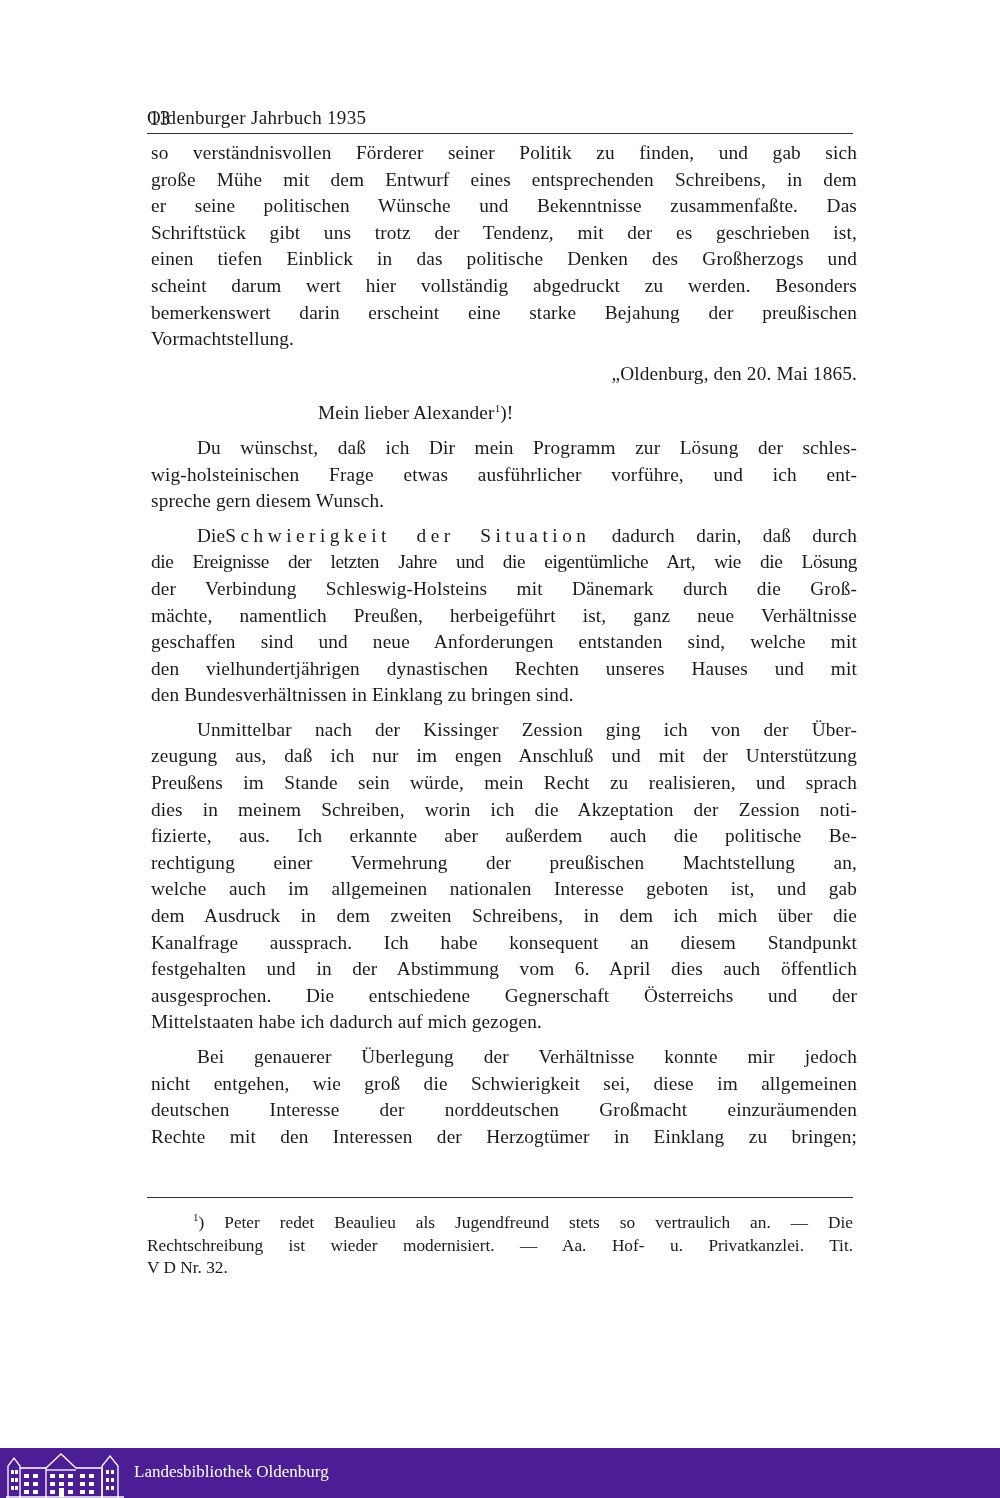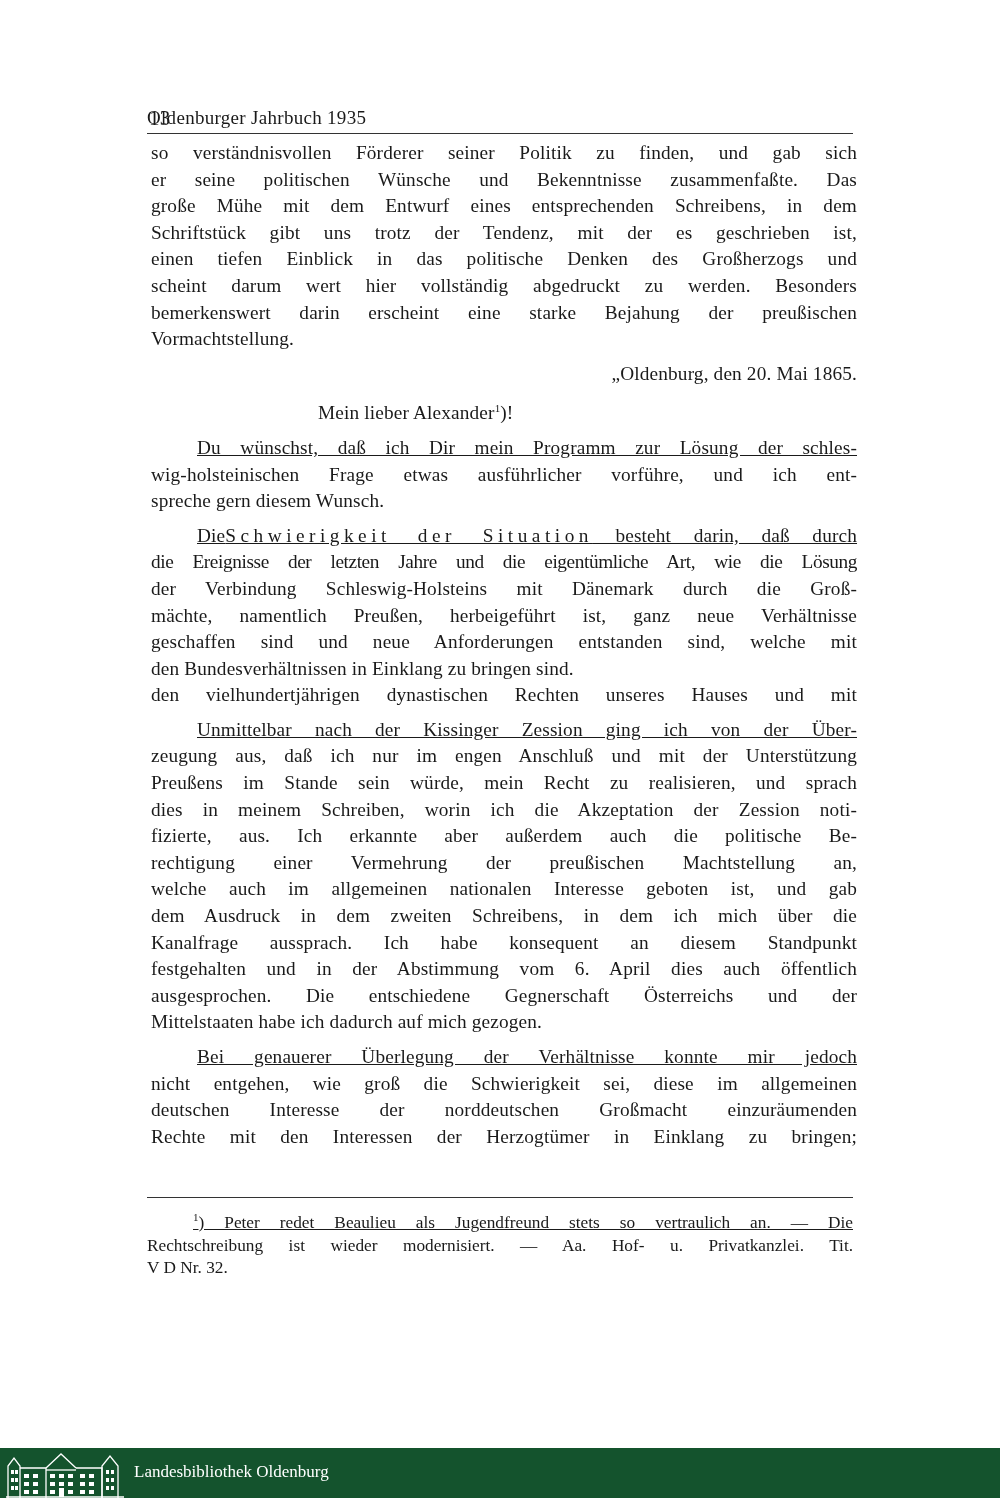--- a/index.html
+++ b/index.html
@@ -18,31 +18,31 @@
   .head-rule { position: absolute; top: 133px; left: 0; width: 706px; height: 0; border-top: 1.5px solid #333; }
   .body-text {
     position: absolute; top: 134px; left: 4px; width: 706px;
     font-size: 19.3px; line-height: 26.6px; text-align: justify; letter-spacing: 0.15px;
   }
   .line { display: block; white-space: nowrap; text-align-last: justify; text-align: justify; }
   .line.last { text-align-last: left; }
   .line.right { text-align: right; text-align-last: right; }
   .line.salut { padding-left: 167px; text-align-last: left; }
   .para-gap { height: 8px; }
-  .indent { padding-left: 46px; text-decoration: underline; }
+  .indent { padding-left: 46px; }
   .spaced { letter-spacing: 4.5px; }
   sup { font-size: 11px; vertical-align: 7px; }
   .foot-rule { position: absolute; top: 1197px; left: 0; width: 706px; border-top: 1.5px solid #333; }
   .footnotes {
     position: absolute; top: 1206px; left: 0; width: 706px;
     font-size: 17.3px; line-height: 22.5px;
   }
   .footer-bar {
     position: absolute; left: 0; top: 1448px; width: 1000px; height: 50px;
-    background: #14532d;
+    background: #4c1d95;
   }
   .footer-bar .logo { position: absolute; left: 6px; top: 4px; width: 118px; height: 46px; }
   .footer-bar .lib-name {
     position: absolute; left: 134px; top: 14px; font-size: 17px; color: #ffffff;
     font-family: "Liberation Serif", "DejaVu Serif", serif;
   }
 </style>
 </head>
 <body>
 
@@ -50,49 +50,49 @@
   <div class="running-head">
     <span class="pno">13</span>
     <div class="title">Oldenburger Jahrbuch 1935</div>
   </div>
   <div class="head-rule"></div>
 
   <div class="body-text">
     <div style="height:6px"></div>
     <div>
       <span class="line">so verständnisvollen Förderer seiner Politik zu finden, und gab sich</span>
+      <span class="line">große Mühe mit dem Entwurf eines entsprechenden Schreibens, in dem</span>
       <span class="line">er seine politischen Wünsche und Bekenntnisse zusammenfaßte. Das</span>
-      <span class="line">große Mühe mit dem Entwurf eines entsprechenden Schreibens, in dem</span>
       <span class="line">Schriftstück gibt uns trotz der Tendenz, mit der es geschrieben ist,</span>
       <span class="line">einen tiefen Einblick in das politische Denken des Großherzogs und</span>
       <span class="line">scheint darum wert hier vollständig abgedruckt zu werden. Besonders</span>
       <span class="line">bemerkenswert darin erscheint eine starke Bejahung der preußischen</span>
       <span class="line last">Vormachtstellung.</span>
     </div>
     <div class="para-gap"></div>
     <span class="line right">„Oldenburg, den 20. Mai 1865.</span>
     <div class="para-gap"></div>
     <span class="line salut"><span>Mein lieber Alexander</span><sup>1</sup><span>)!</span></span>
     <div class="para-gap"></div>
 
     <div>
       <span class="line indent">Du wünschst, daß ich Dir mein Programm zur Lösung der schles-</span>
       <span class="line">wig-holsteinischen Frage etwas ausführlicher vorführe, und ich ent-</span>
       <span class="line last">spreche gern diesem Wunsch.</span>
     </div>
     <div class="para-gap"></div>
 
     <div>
-      <span class="line indent"><span>Die</span><span class="spaced">Schwierigkeit der Situation</span><span> besteht darin, daß durch</span></span>
+      <span class="line indent"><span>Die</span><span class="spaced">Schwierigkeit der Situation</span><span> dadurch darin, daß durch</span></span>
       <span class="line" style="letter-spacing:-0.4px">die Ereignisse der letzten Jahre und die eigentümliche Art, wie die Lösung</span>
       <span class="line">der Verbindung Schleswig-Holsteins mit Dänemark durch die Groß-</span>
       <span class="line">mächte, namentlich Preußen, herbeigeführt ist, ganz neue Verhältnisse</span>
       <span class="line">geschaffen sind und neue Anforderungen entstanden sind, welche mit</span>
+      <span class="line">den vielhundertjährigen dynastischen Rechten unseres Hauses und mit</span>
       <span class="line last">den Bundesverhältnissen in Einklang zu bringen sind.</span>
-      <span class="line">den vielhundertjährigen dynastischen Rechten unseres Hauses und mit</span>
     </div>
     <div class="para-gap"></div>
 
     <div>
       <span class="line indent">Unmittelbar nach der Kissinger Zession ging ich von der Über-</span>
       <span class="line">zeugung aus, daß ich nur im engen Anschluß und mit der Unterstützung</span>
       <span class="line">Preußens im Stande sein würde, mein Recht zu realisieren, und sprach</span>
       <span class="line">dies in meinem Schreiben, worin ich die Akzeptation der Zession noti-</span>
       <span class="line">fizierte, aus. Ich erkannte aber außerdem auch die politische Be-</span>
       <span class="line">rechtigung einer Vermehrung der preußischen Machtstellung an,</span>

